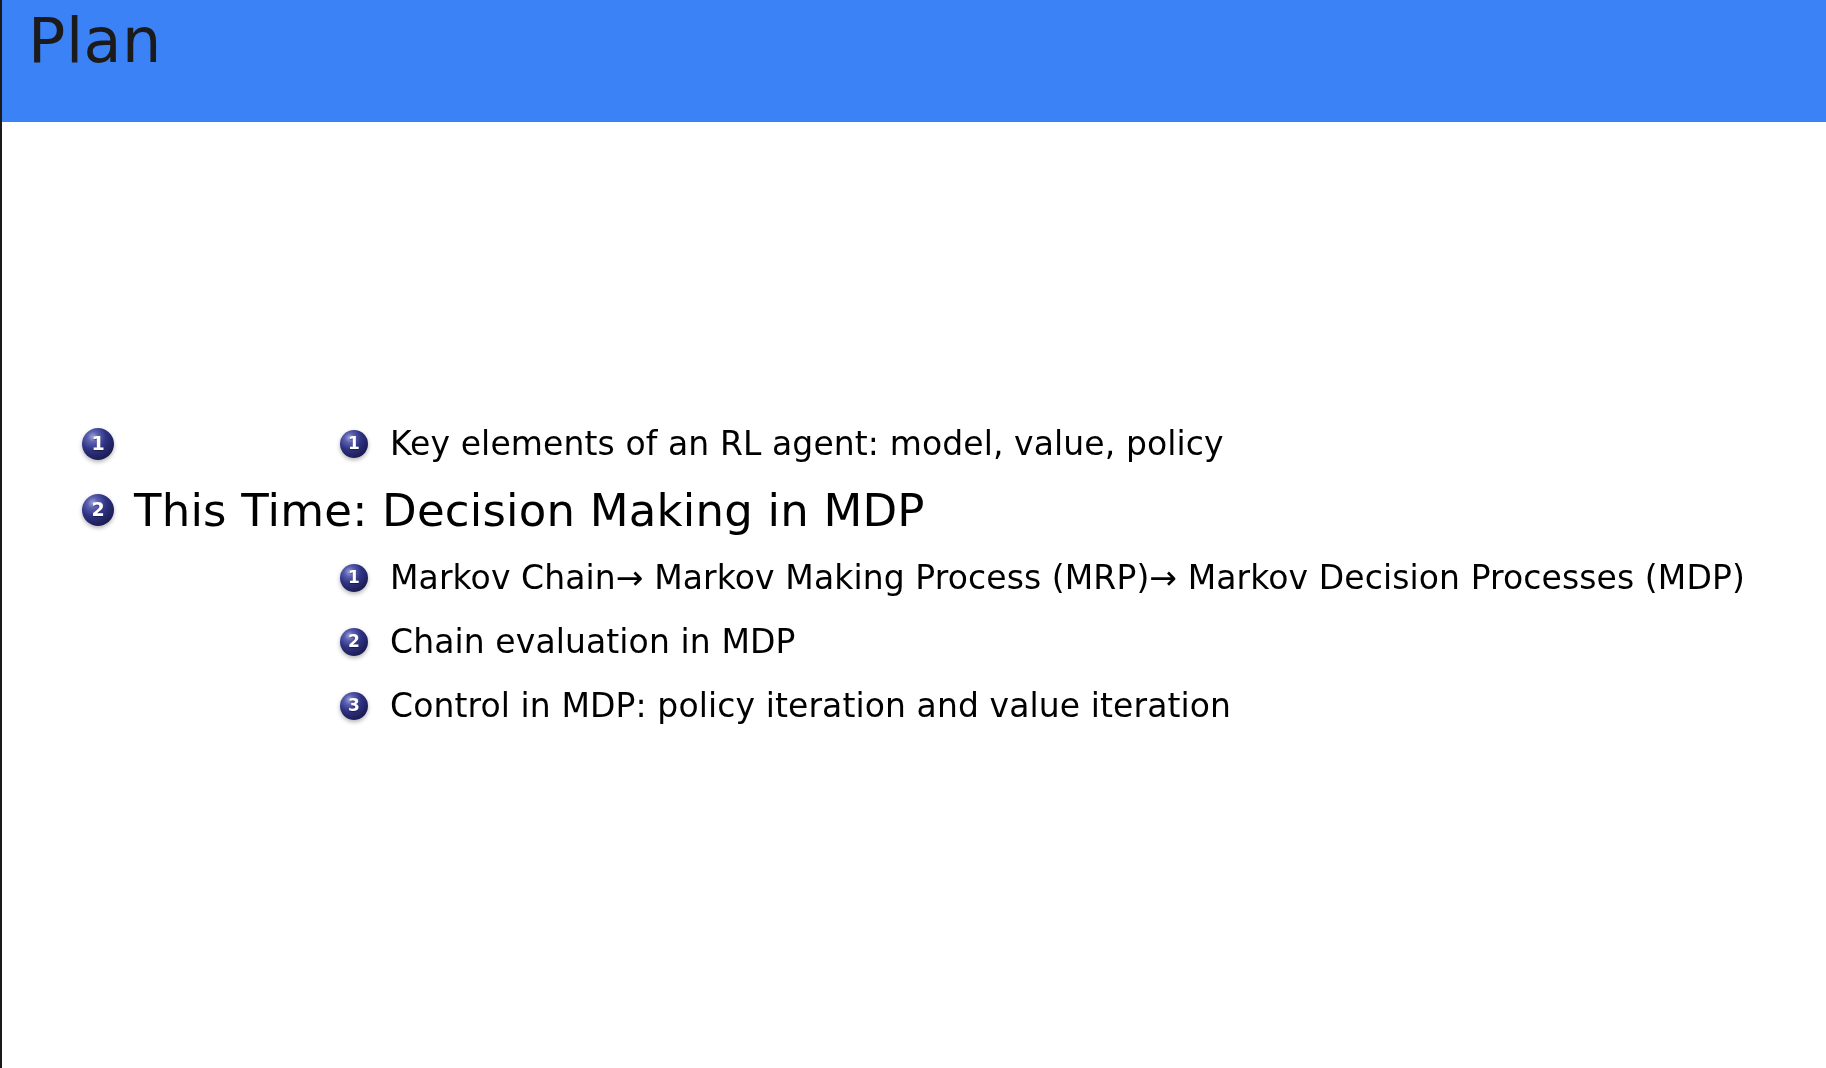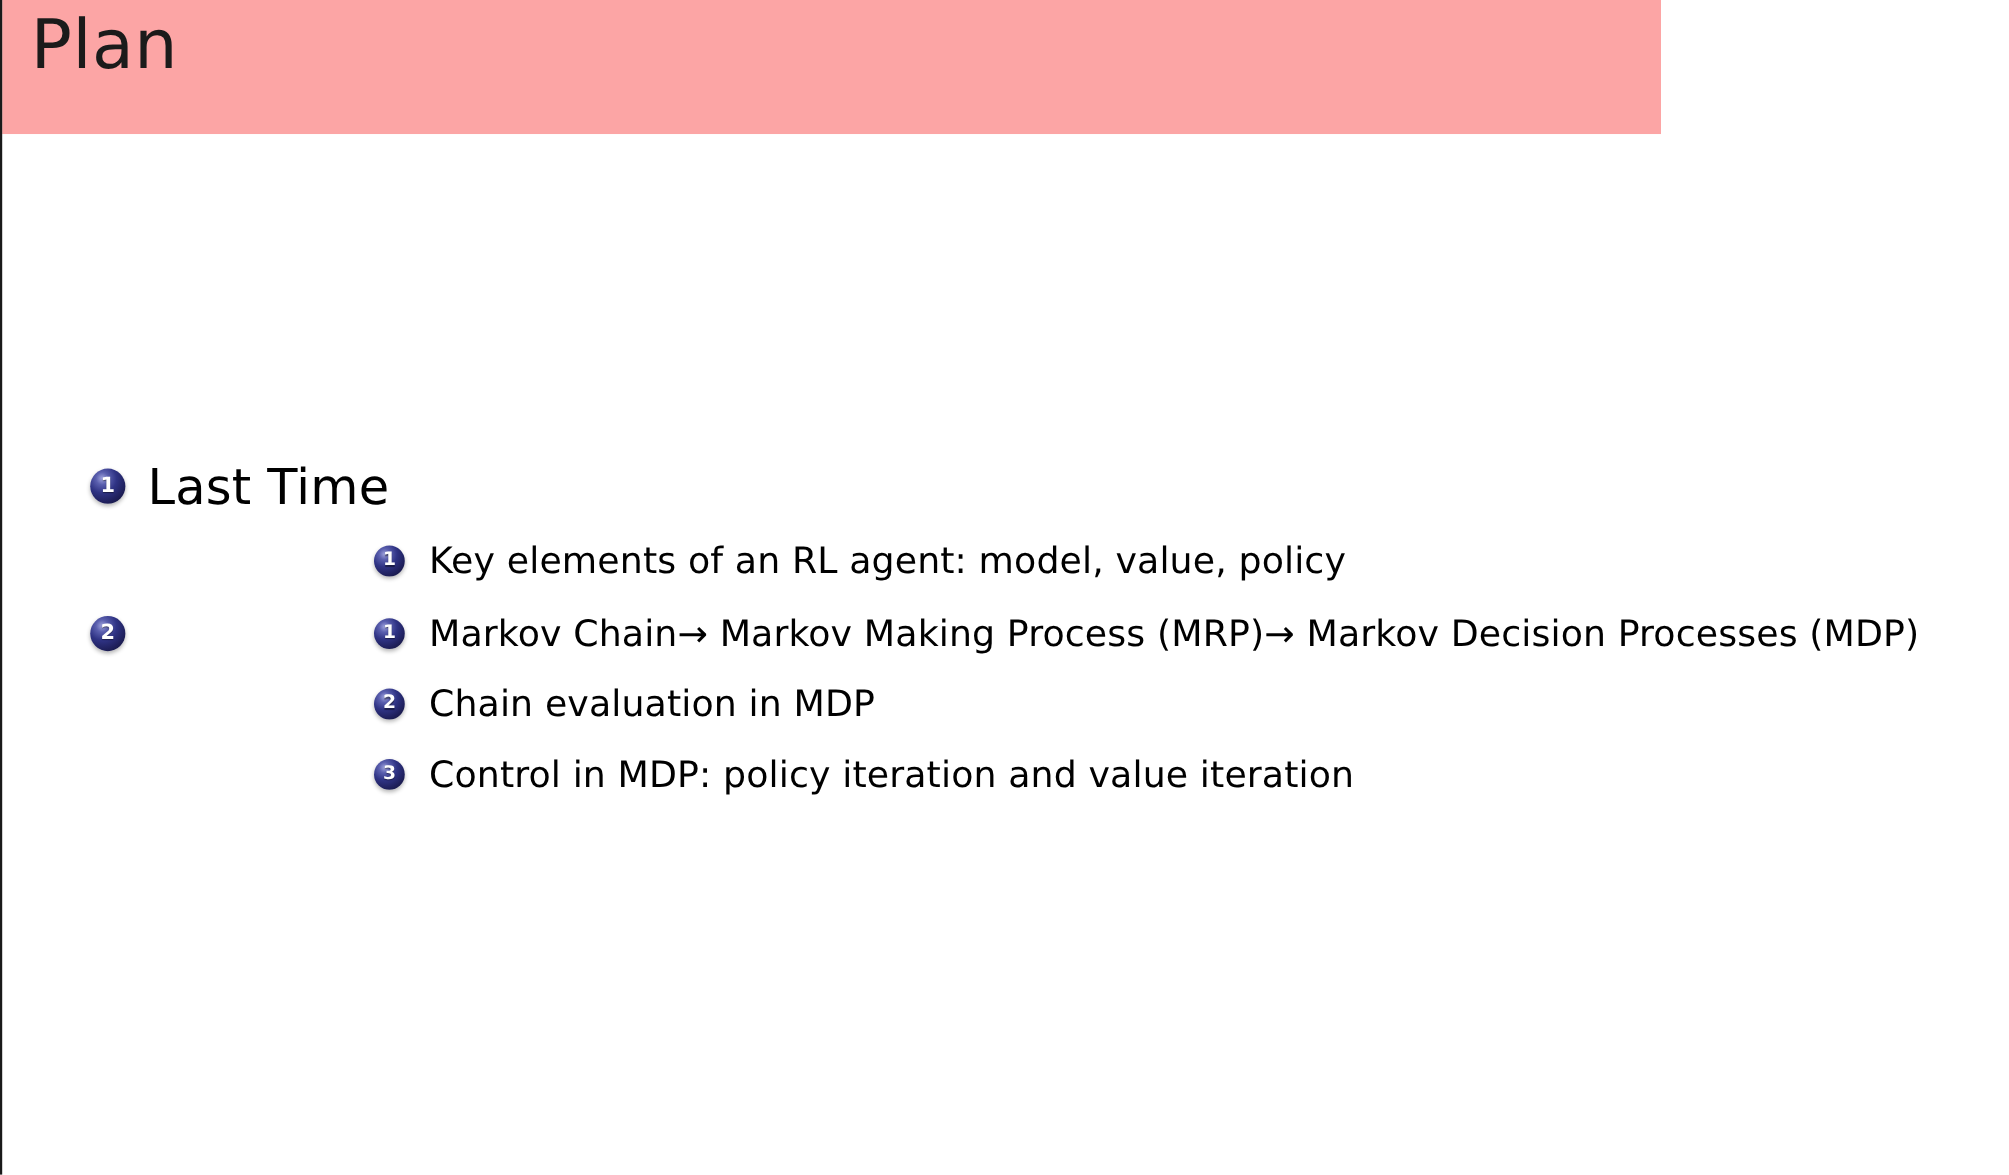--- a/index.html
+++ b/index.html
@@ -25,23 +25,23 @@
     height: 1068px;
     background: #1a1a1a;
     z-index: 5;
   }
 
   
   .title-bar {
     position: absolute;
     left: 2px;
     top: 0;
-    width: 1508px;
+    width: 1824px;
     height: 122px;
-    background: #fca5a5;
+    background: #3b82f6;
     box-sizing: border-box;
   }
   .title-bar .title-text {
     position: absolute;
     left: 26px;
     top: 8px;
     font-family: "DejaVu Sans", sans-serif;
     font-size: 62px;
     font-weight: 400;
     line-height: 1.08;
@@ -157,36 +157,36 @@
 </div>
 
 <div class="slide-body">
   <div class="outline">
     <ol class="level1">
 
       <li class="item lvl1">
         <span class="ball">
           <span class="num">1</span>
         </span>
-        <span class="item-text">Last Time</span>
 
         <ol class="level2">
           <li class="item lvl2">
             <span class="ball">
               <span class="num">1</span>
             </span>
             <span class="item-text">Key elements of an RL agent: model, value, policy</span>
           </li>
         </ol>
       </li>
 
       <li class="item lvl1">
         <span class="ball">
           <span class="num">2</span>
         </span>
+        <span class="item-text">This Time: Decision Making in MDP</span>
 
         <ol class="level2">
           <li class="item lvl2">
             <span class="ball">
               <span class="num">1</span>
             </span>
             <span class="item-text">Markov Chain→ Markov Making Process (MRP)→ Markov Decision Processes (MDP)</span>
           </li>
           <li class="item lvl2">
             <span class="ball">

